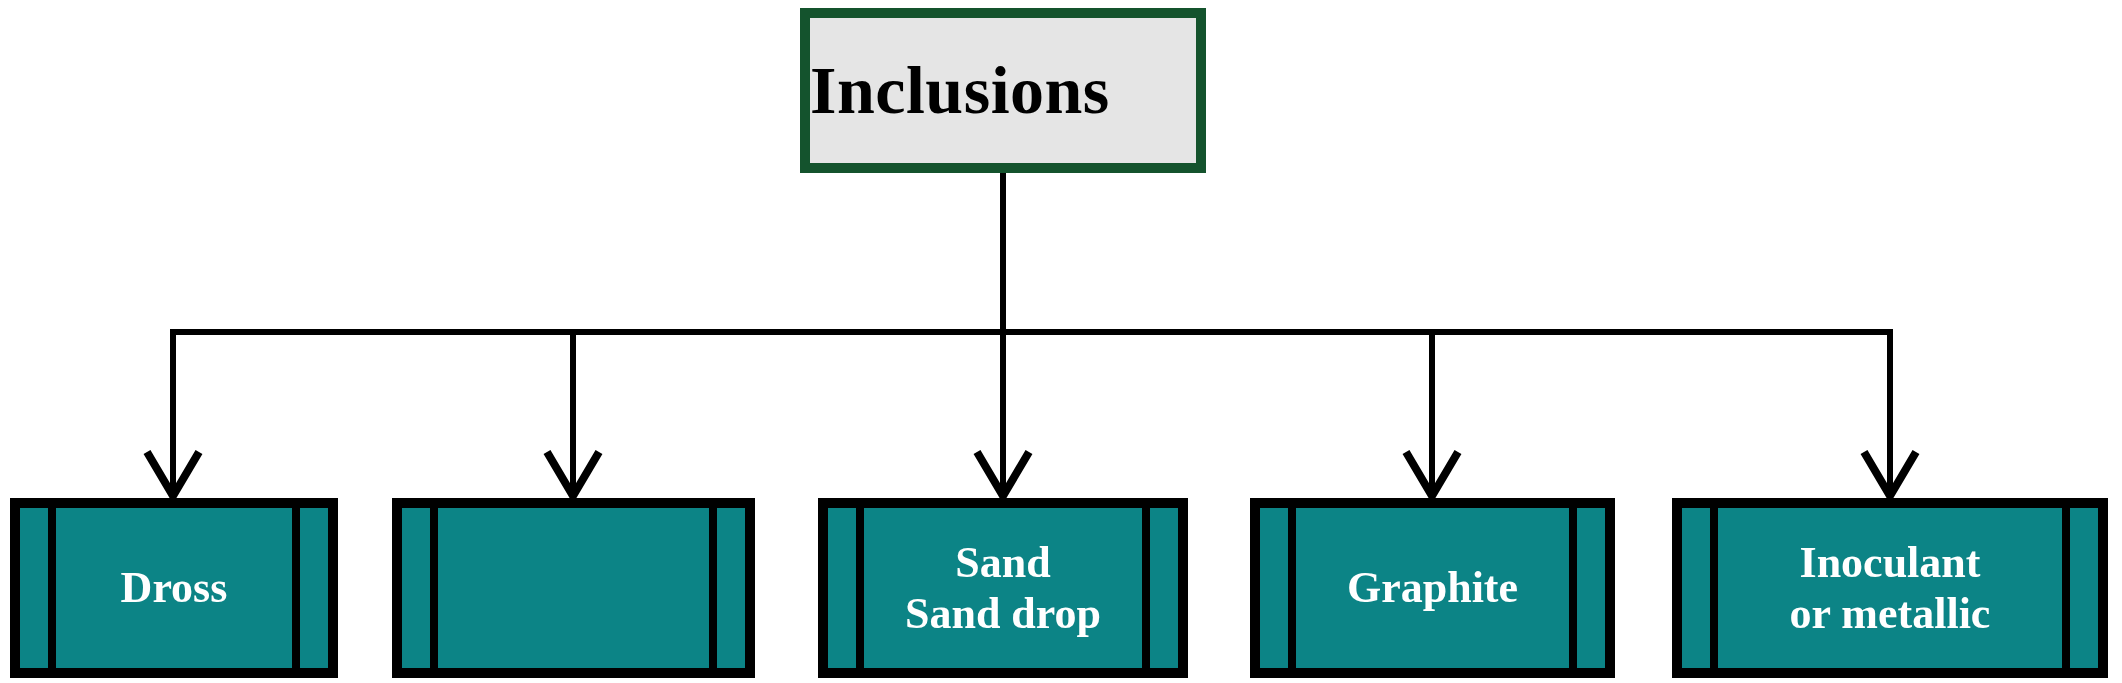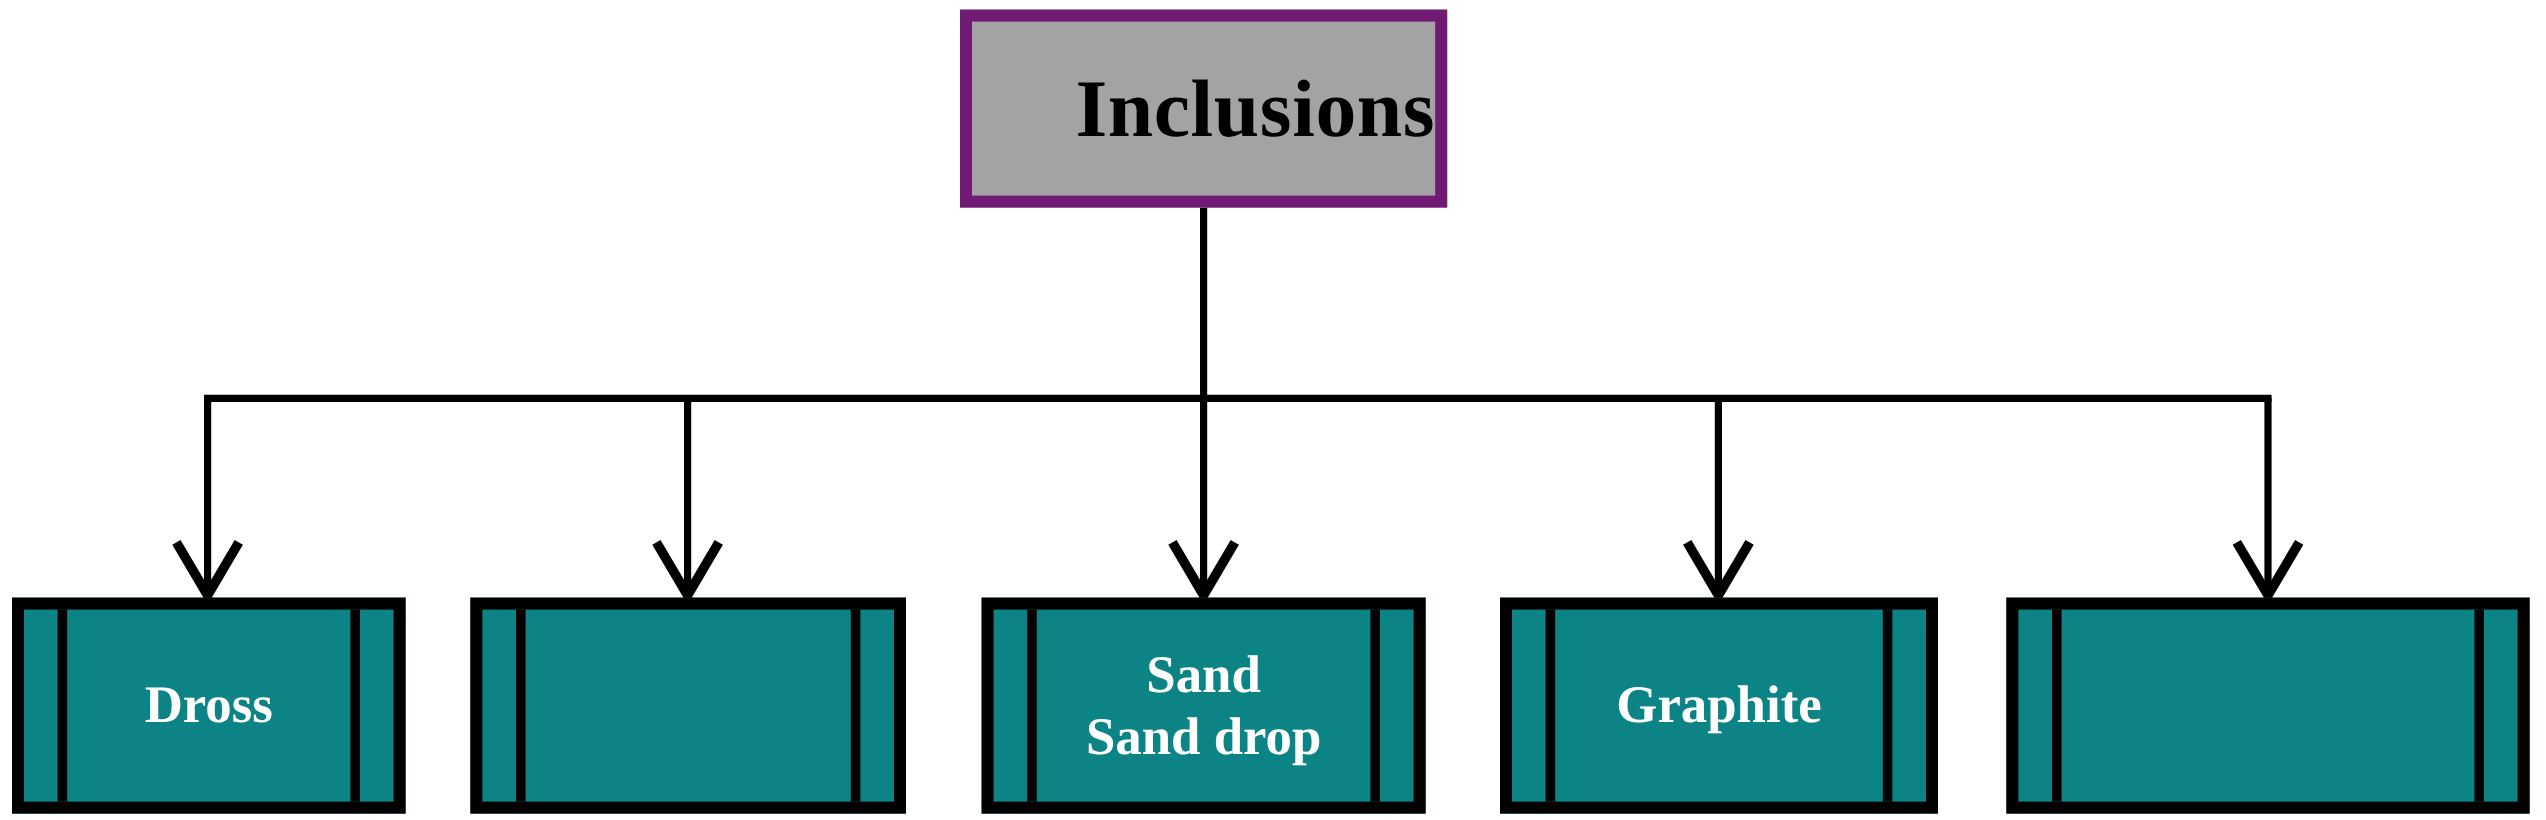--- a/index.html
+++ b/index.html
@@ -27,25 +27,25 @@
   }
 
   
   .root-node {
     position: absolute;
     left: 800px;
     top: 8px;
     width: 406px;
     height: 165px;
     box-sizing: border-box;
-    background: #a3a3a3;
-    border: 10px solid #701a75;
+    background: #e5e5e5;
+    border: 10px solid #14532d;
     display: flex;
     align-items: center;
-    justify-content: flex-end;
+    justify-content: flex-start;
   }
   .root-label {
     font-size: 68px;
     font-weight: bold;
     color: #000000;
     line-height: 1.05;
     letter-spacing: 0.5px;
     white-space: nowrap;
   }
 
@@ -132,15 +132,17 @@
   <div class="child-node" style="left:818px; top:498px; width:370px; height:180px;">
     <span class="rail rail-left"></span>
     <span class="rail rail-right"></span>
     <div class="child-label">Sand
 Sand drop</div>
   </div>
 
   <div class="child-node" style="left:1672px; top:498px; width:436px; height:180px;">
     <span class="rail rail-left"></span>
     <span class="rail rail-right"></span>
+    <div class="child-label">Inoculant
+or metallic</div>
   </div>
 
 </div>
 
 </body></html>

